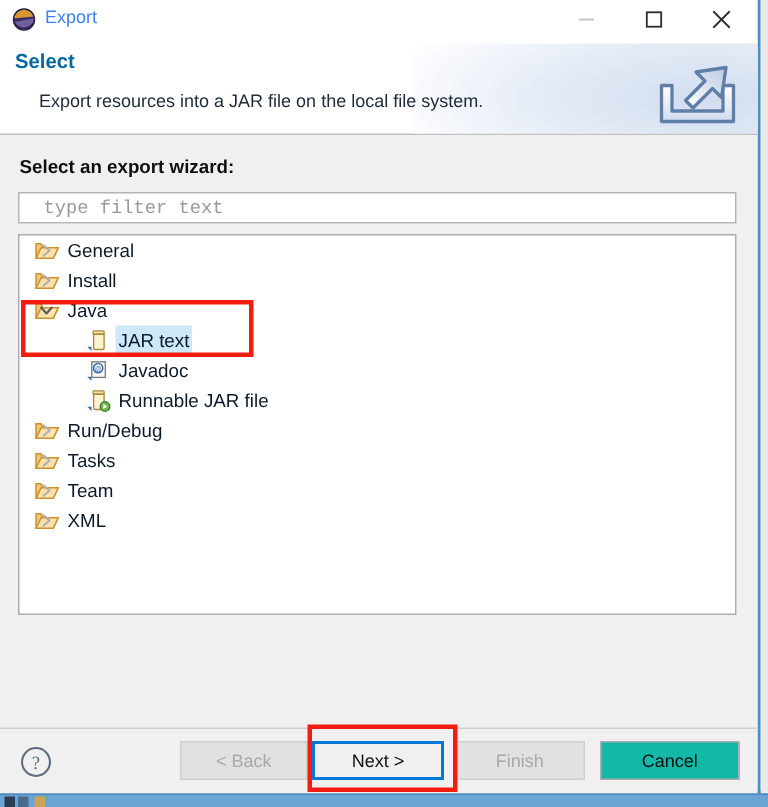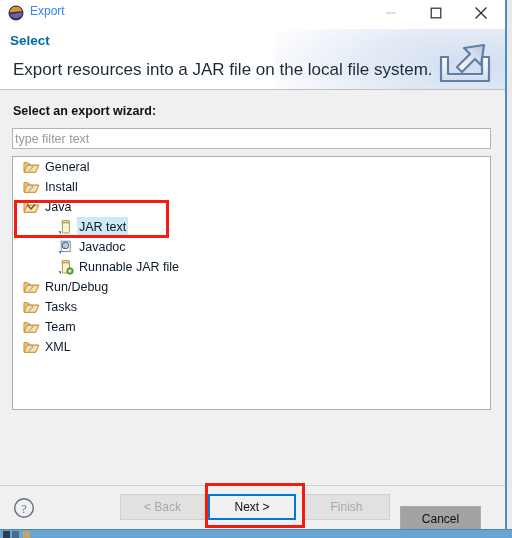--- a/index.html
+++ b/index.html
@@ -116,23 +116,23 @@
   #header-title {
     position: absolute;
     left: 10px;
     top: 4px;
     font-size: 13.5px;
     font-weight: bold;
     color: #0369a1;
   }
   #header-desc {
     position: absolute;
-    left: 13px;
+    left: 26px;
     top: 31px;
-    font-size: 17px;
+    font-size: 12px;
     color: #1d2a3a;
   }
   #banner-icon {
     position: absolute;
     right: 12px;
     top: 4px;
     width: 56px;
     height: 52px;
   }
 
@@ -155,24 +155,24 @@
   }
   #filter-input {
     position: absolute;
     left: 12px;
     top: 38px;
     width: 479px;
     height: 21px;
     box-sizing: border-box;
     background: #ffffff;
     border: 1px solid #b4b4b4;
-    font-family: Liberation Sans, sans-serif;
+    font-family: Liberation Mono, monospace;
     font-size: 12.5px;
     color: #8a8a8a;
-    padding: 1px 2px;
+    padding: 1px 16px;
     outline: none;
   }
   #filter-input::placeholder { color: #9a9a9a; opacity: 1; }
 
   #tree-panel {
     position: absolute;
     left: 12px;
     top: 66px;
     width: 479px;
     height: 254px;
@@ -247,21 +247,21 @@
   }
   .btn.enabled {
     background: #e1e1e1;
     border: 1px solid #adadad;
     color: #101010;
   }
   #btn-back  { left: 120px; width: 85px; }
   #btn-next  { left: 208px; width: 88px;
                background: #f0f0f0; border: 2px solid #0078d7; color: #101010; line-height: 22px; }
   #btn-finish{ left: 303px; width: 87px; }
-  #btn-cancel{ left: 400px; width: 81px; background: #a3a3a3; margin-top: 12px; }
+  #btn-cancel{ left: 400px; width: 93px; background: #14b8a6; }
 
   
   .annot {
     position: absolute;
     border: 3px solid #f41c10;
     box-sizing: border-box;
     pointer-events: none;
     z-index: 40;
   }
   #annot-jar  { left: 14px; top: 200px; width: 155px; height: 38px; }

